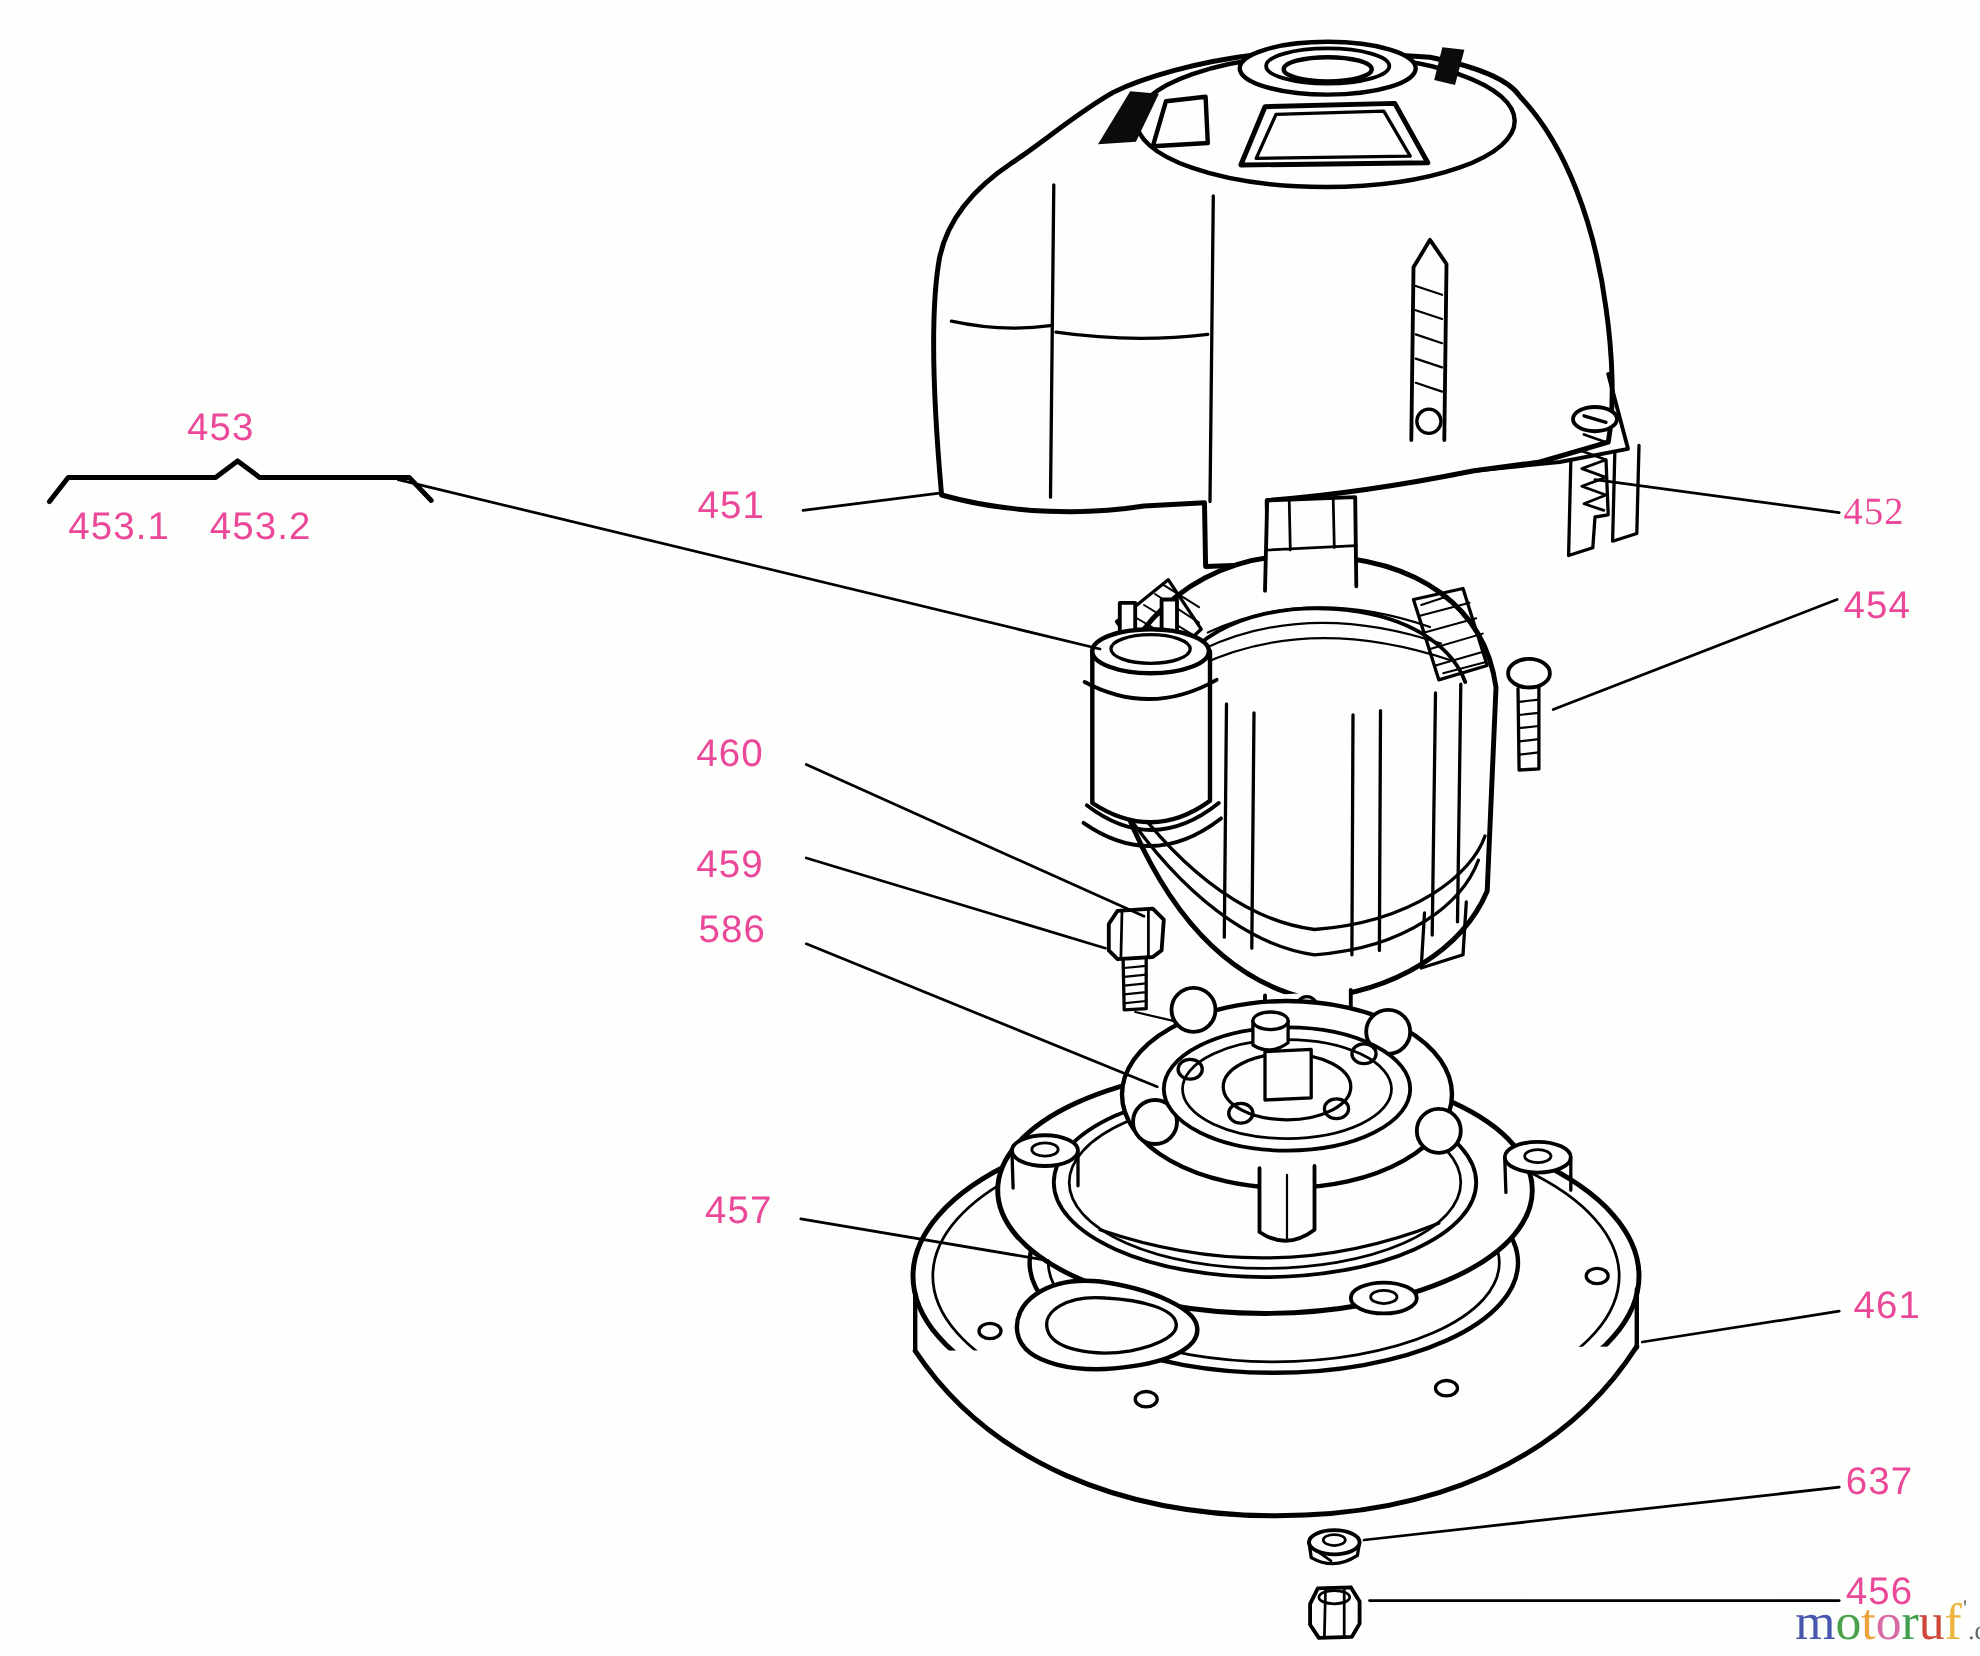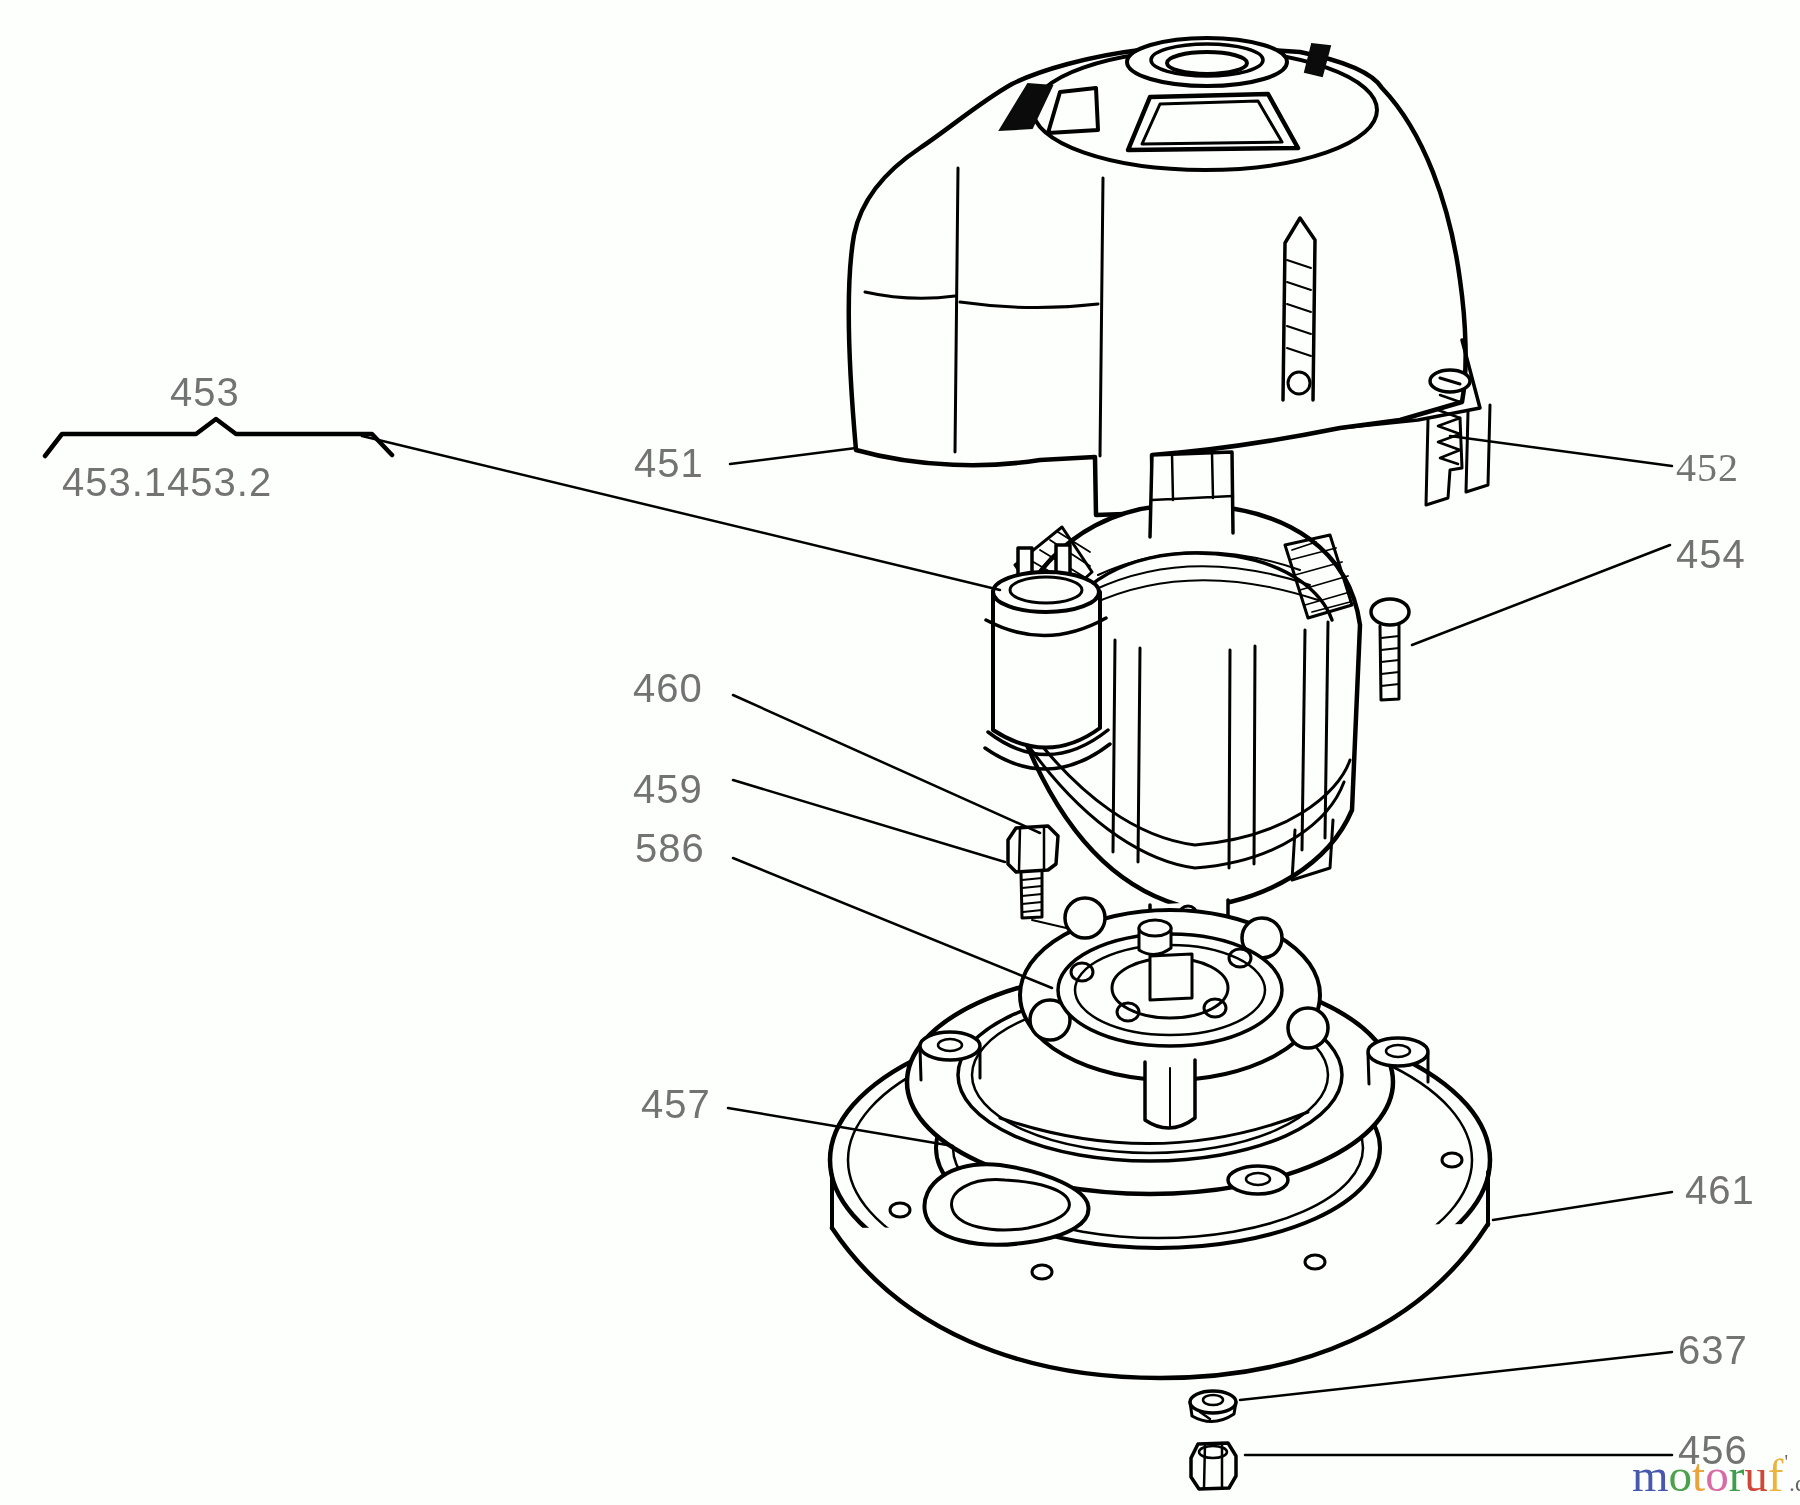--- a/index.html
+++ b/index.html
@@ -1,27 +1,27 @@
 <!DOCTYPE html>
 <html><head>
 <meta charset="utf-8">
 <style>
   html,body{margin:0;padding:0;}
   body{background:#fdfffd;font-family:"Liberation Sans",sans-serif;}
   .stage{position:relative;width:1800px;height:1505px;background:#fdfffd;overflow:hidden;}
   .art{position:absolute;left:0;top:0;}
   .plabel{
     position:absolute;
-    font-size:40px;
+    font-size:35px;
     line-height:1.1;
-    color:#737373;
+    color:#ec4899;
     letter-spacing:1px;
     white-space:nowrap;
   }
-  .sub-row{position:absolute;display:flex;}
+  .sub-row{position:absolute;display:flex;gap:36px;}
   .watermark{
     position:absolute;
     left:1632px;top:1448px;
     display:flex;align-items:baseline;
     font-family:"Liberation Serif",serif;
     font-size:47px;font-weight:400;
   }
   .watermark .wl{display:inline-block;}
   .watermark .tick{font-size:20px;transform:translateY(-22px);margin-left:1px;}
   .watermark .tld{font-size:24px;margin-left:1px;}

